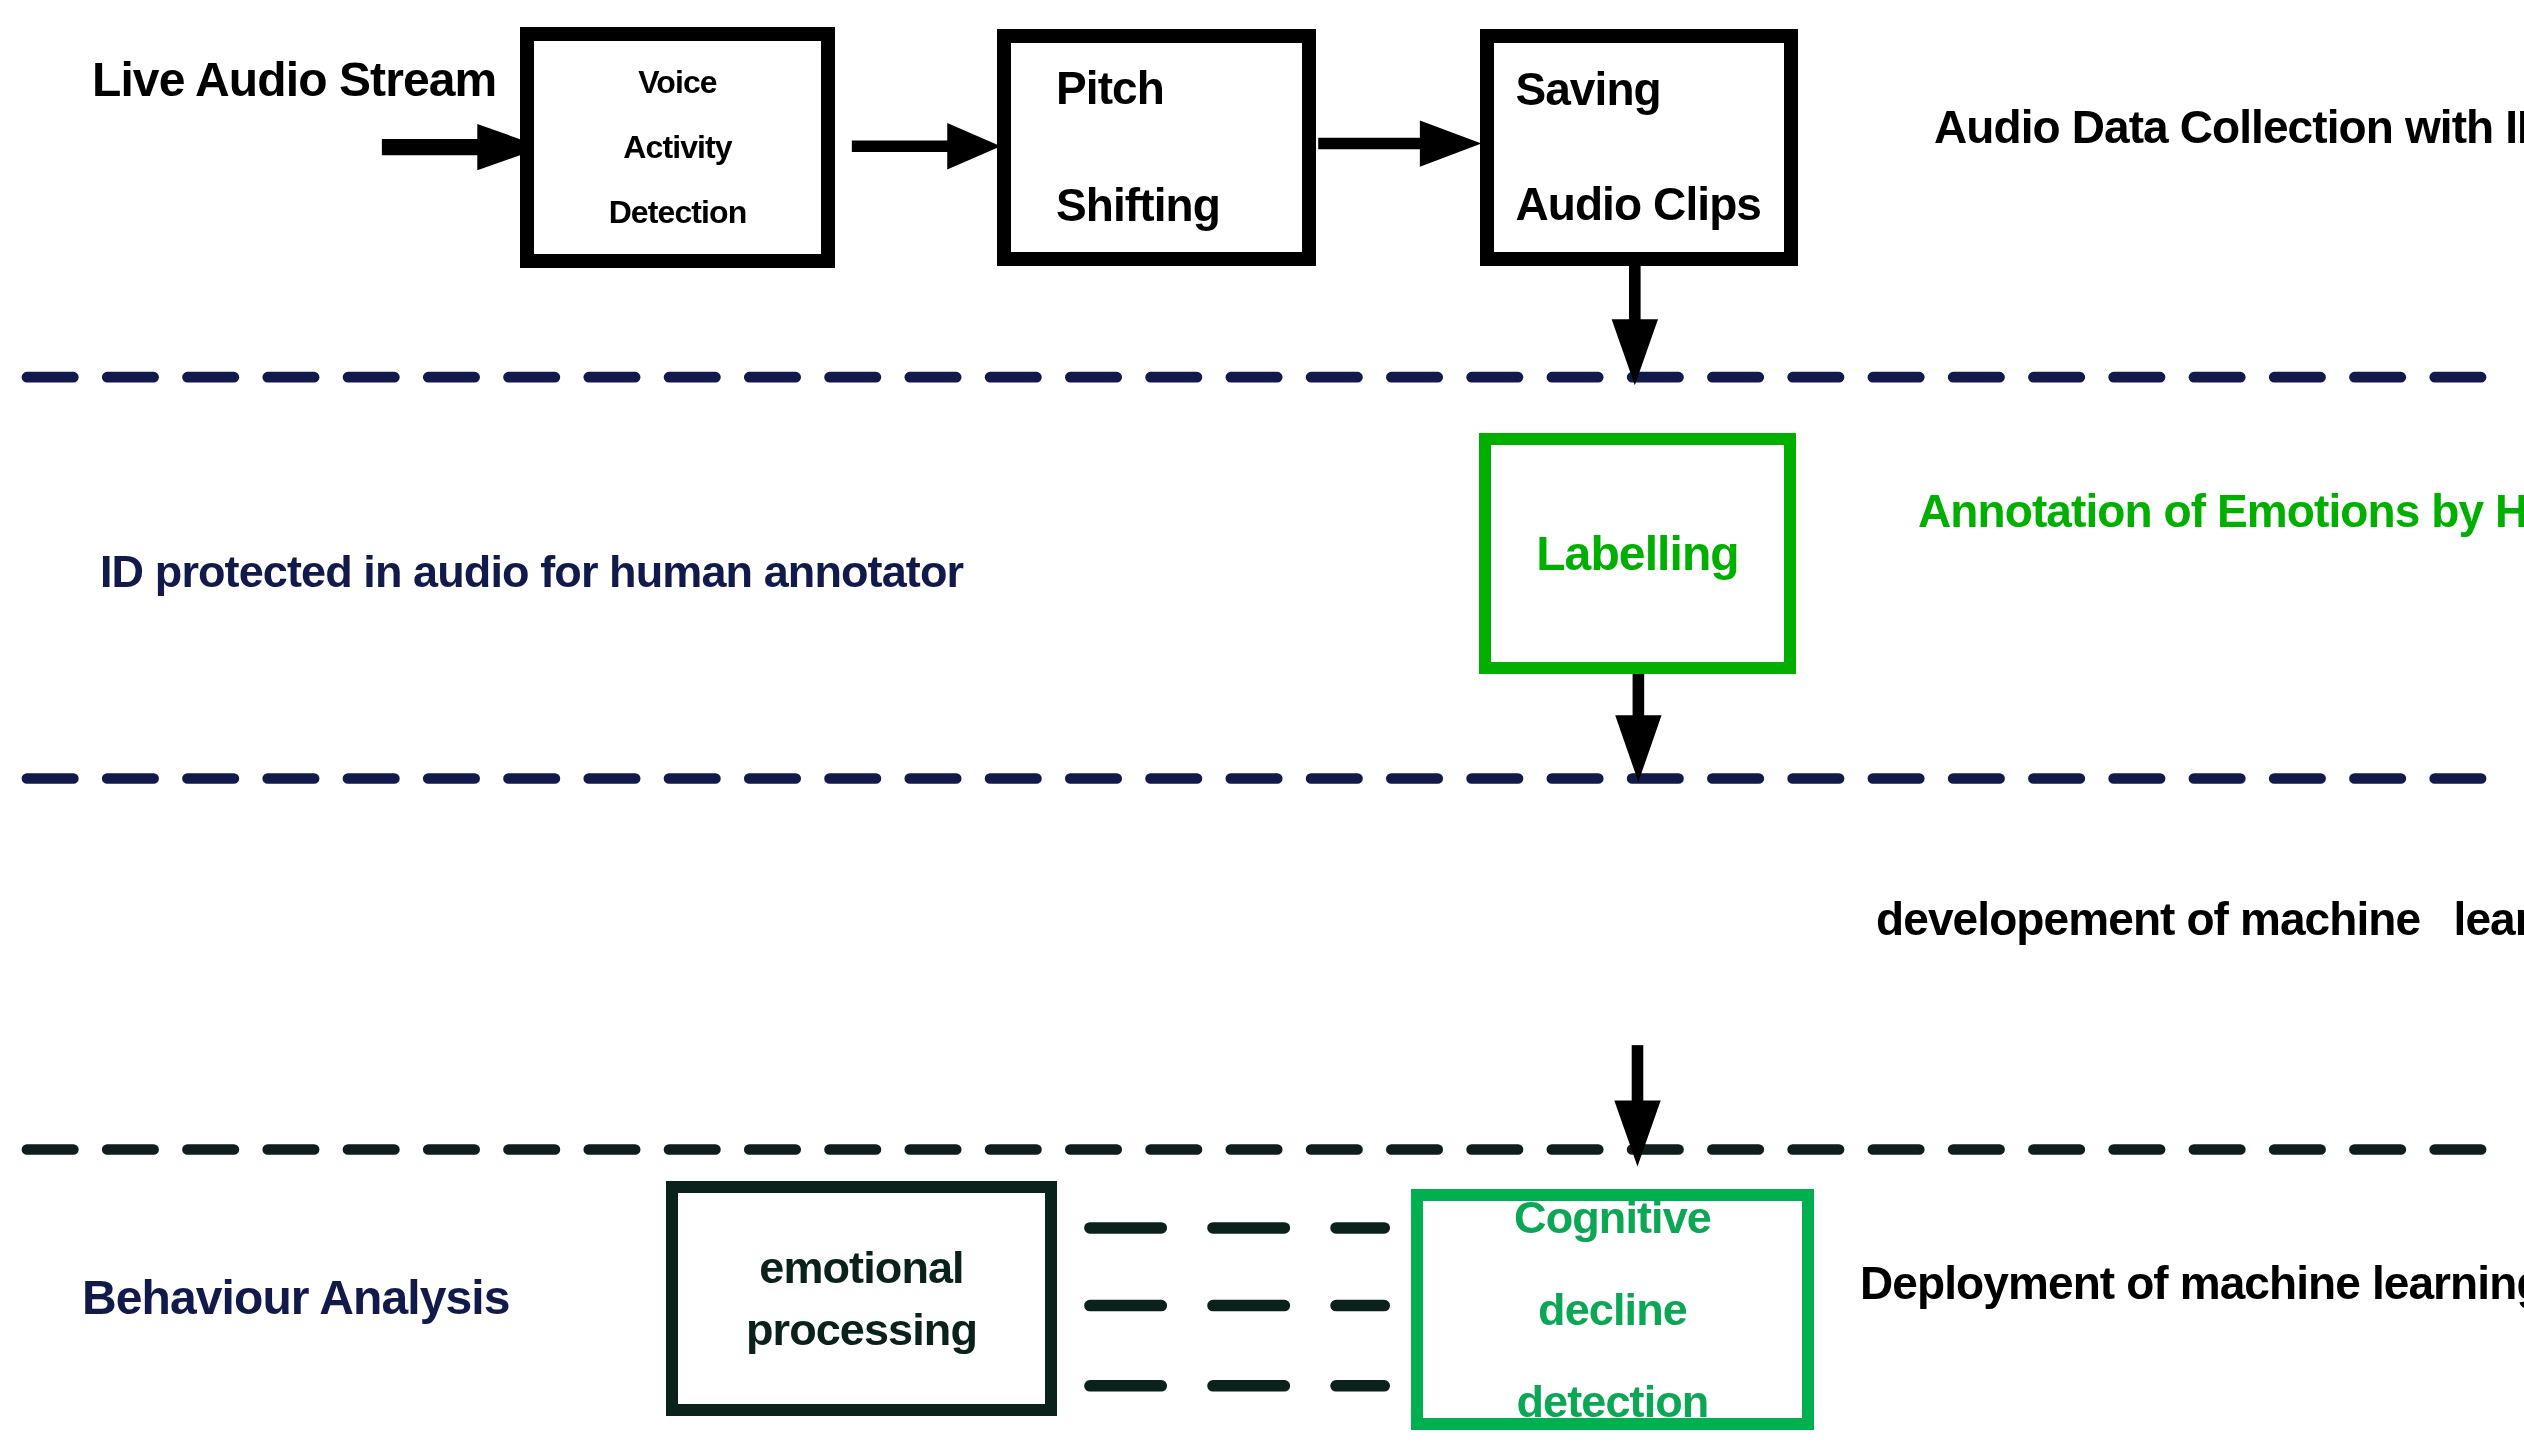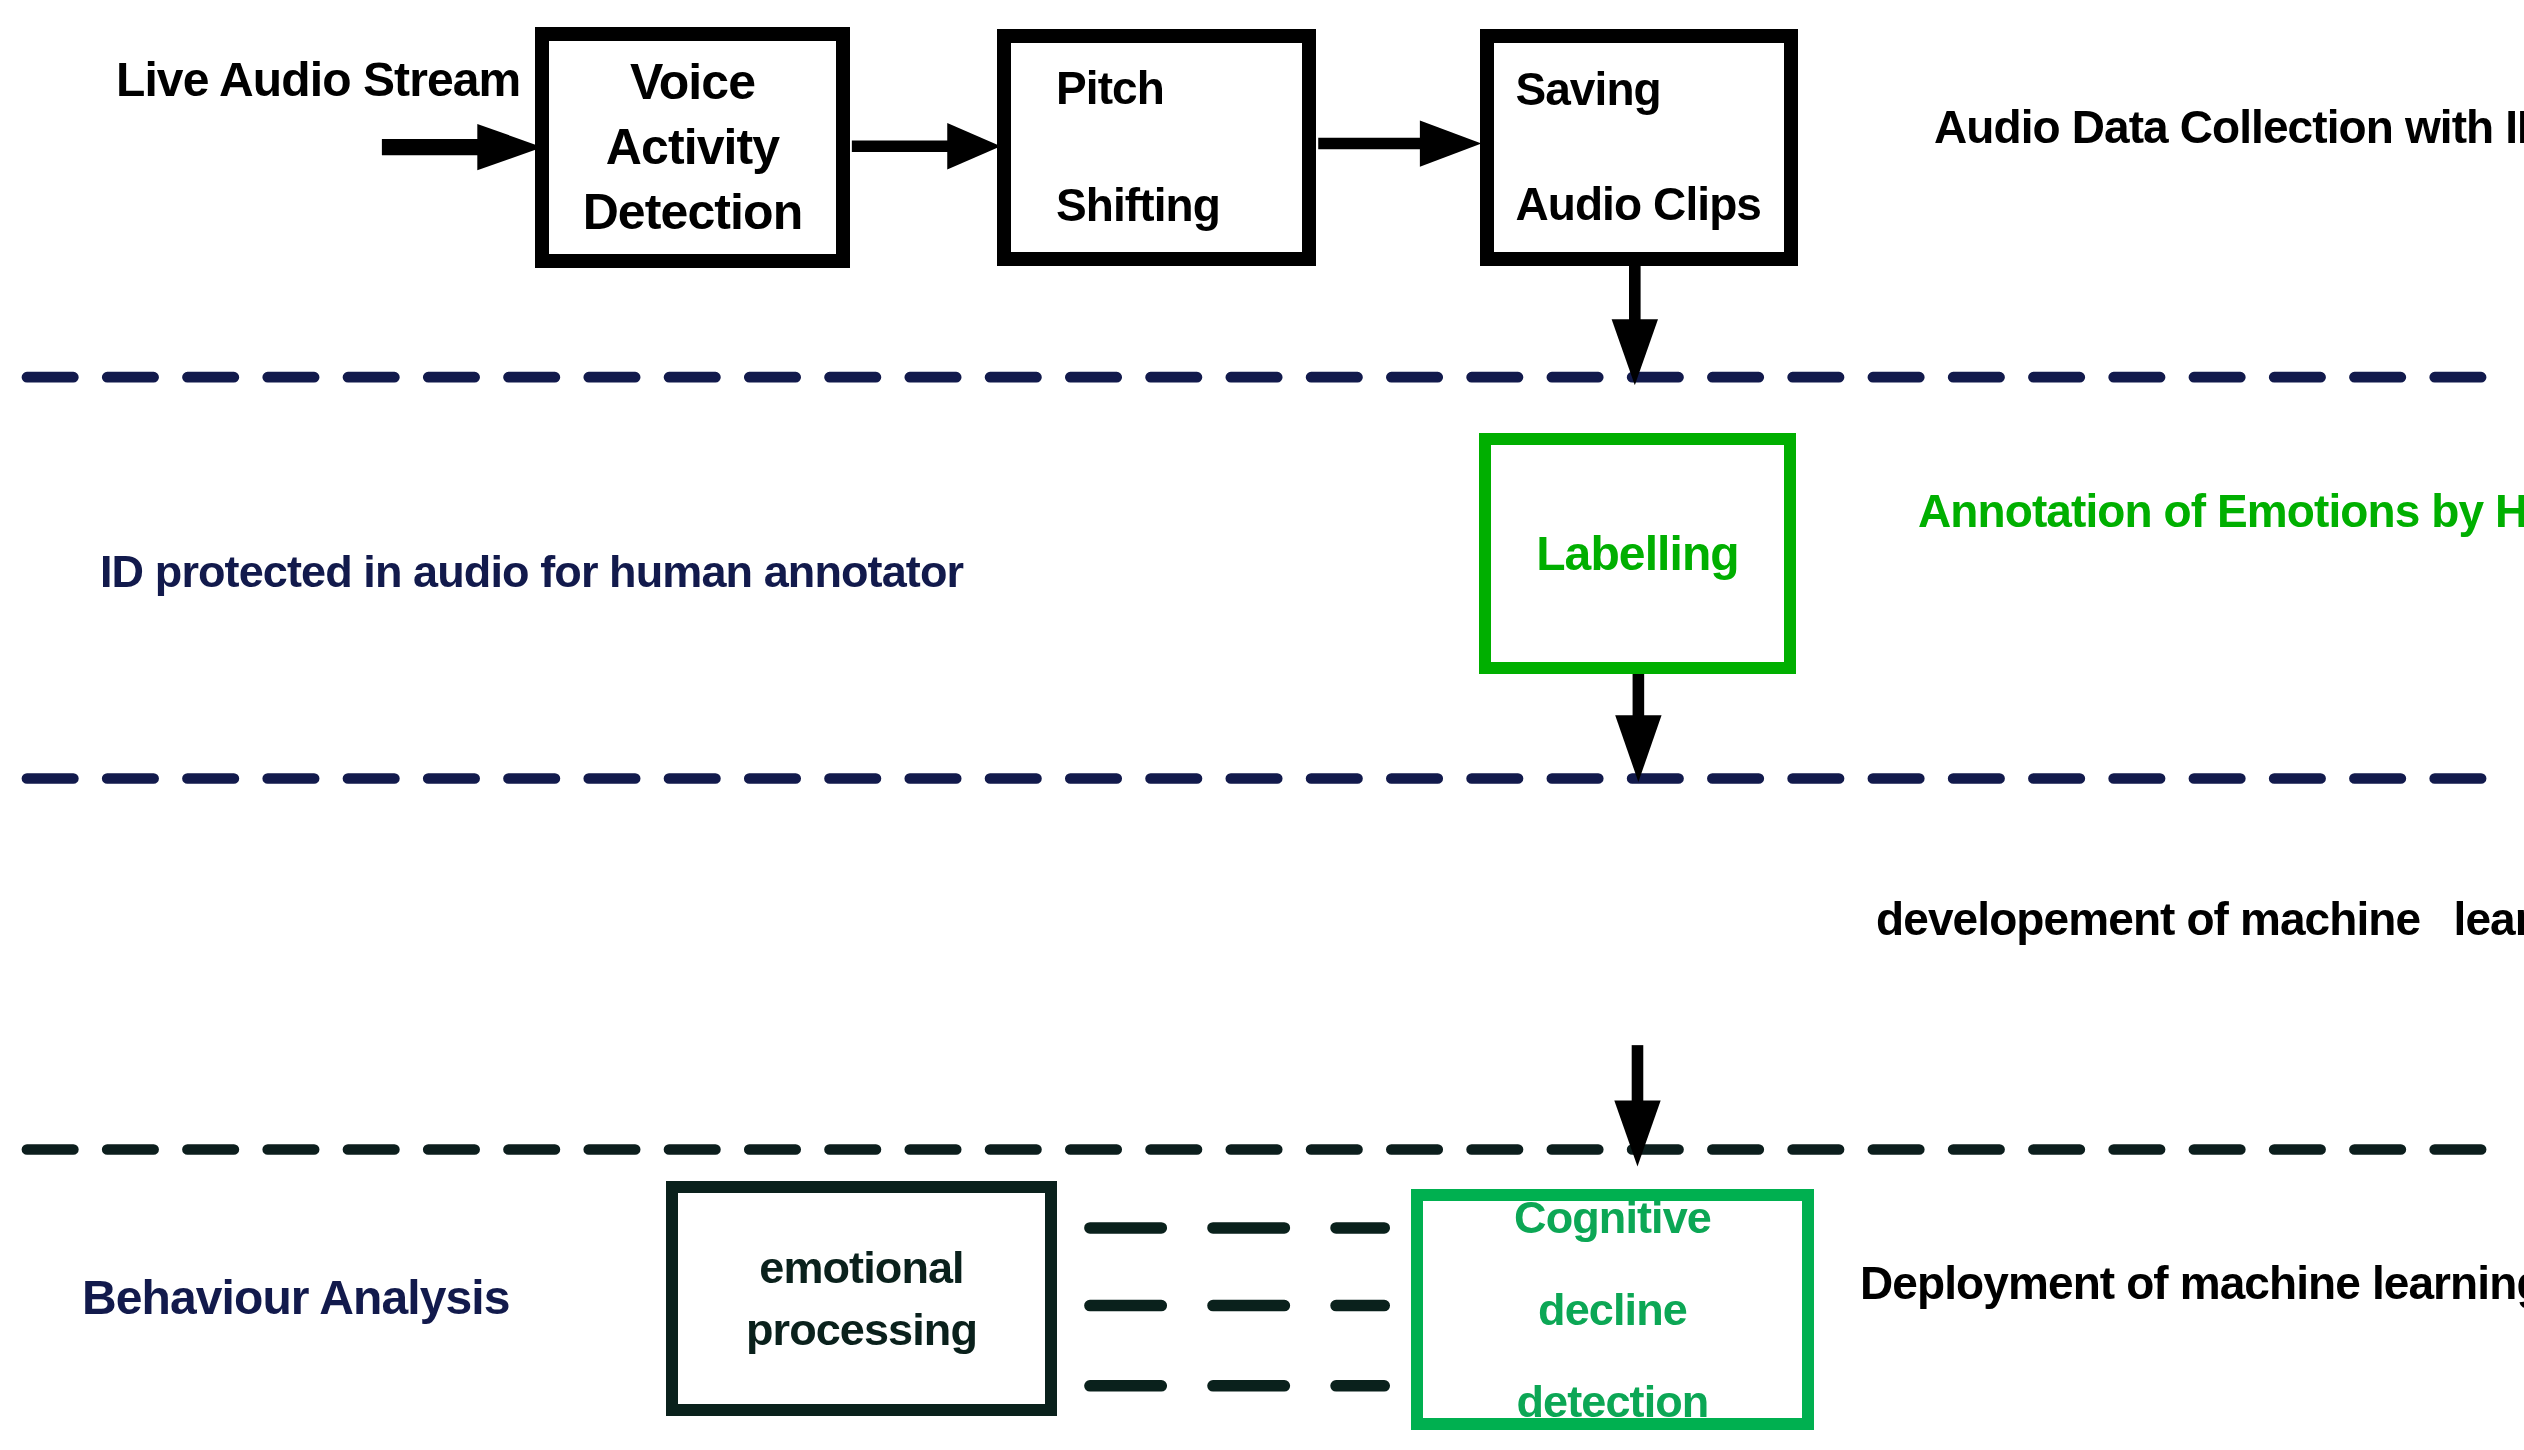--- a/index.html
+++ b/index.html
@@ -16,37 +16,37 @@
   .box{
     position:absolute;
     box-sizing:border-box;
     display:flex;flex-direction:column;justify-content:center;
     background:#ffffff;
   }
   .box span{display:block;}
   .c{align-items:center;text-align:center;}
   .l{align-items:flex-start;text-align:left;gap:44px;}
 
-  #box-vad       {left:535px;  top:27px;  width:315px; height:241px; border:14.3px solid #000;
-                  font-size:50px; line-height:65px; letter-spacing:-0.9px; color:#000;}
+  #box-vad       {left:520px;  top:27px;  width:315px; height:241px; border:14.3px solid #000;
+                  font-size:32px; line-height:65px; letter-spacing:-0.9px; color:#000;}
   #box-pitch     {left:997px; top:28.5px;  width:319px; height:237px; border:14.3px solid #000;
                   font-size:46px; line-height:73px; letter-spacing:-0.9px; color:#000; padding-left:45px;}
   #box-saving    {left:1480px; top:28.5px;  width:318px; height:237px; border:14.3px solid #000;
                   font-size:46px; line-height:71px; letter-spacing:-0.9px; color:#000; padding-left:21.4px;}
   #box-labelling {left:1479px; top:425px; width:317px; height:241px; border:12.5px solid #00af00;
                   font-size:48px; letter-spacing:-0.9px; color:#00af00;margin-top:8px;}
   #box-development{left:1472px;top:807px; width:334px; height:239px; border:14.3px solid #000;
                   font-size:46px; letter-spacing:-1.8px; color:#000;}
   #box-affective {left:666px;  top:1181px;width:391px; height:235px; border:12.5px solid #0a211c;
                   font-size:45px; line-height:62px; letter-spacing:-0.9px; color:#0a211c;}
   #box-cognitive {left:1411px; top:1189px;width:403px; height:241px; border:12.5px solid #00b050;
                   font-size:45px; line-height:64px; letter-spacing:-0.9px; color:#0ca755;gap:28px;}
 
   .free{position:absolute;white-space:nowrap;}
-  #t-live     {left:92px;  top:52px;   font-size:48px; color:#000; letter-spacing:-0.9px;margin-left:24px;}
+  #t-live     {left:92px;  top:52px;   font-size:48px; color:#000; letter-spacing:-0.9px;}
   #t-adc      {left:1934px; top:91px;  font-size:46px; line-height:73px; color:#000; letter-spacing:-0.9px;}
   #t-id       {left:100px;  top:546px;  font-size:45px; color:#121a4c; letter-spacing:-0.9px;}
   #t-annot    {left:1918px; top:474px;  font-size:46px; line-height:75px; color:#00af00; letter-spacing:-0.9px;}
   #t-devcap   {left:1876px; top:883px;  font-size:46px; line-height:73px; color:#000; letter-spacing:-0.9px;}
   #t-devcap .indent{padding-left:21.4px;}
   #t-behaviour{left:82px;   top:1270px; font-size:48px; color:#121a4c; letter-spacing:-0.9px;}
   #t-deploy   {left:1860px; top:1247px; font-size:46px; line-height:73px; color:#000; letter-spacing:-0.9px;}
 </style>
 </head>
 <body>

